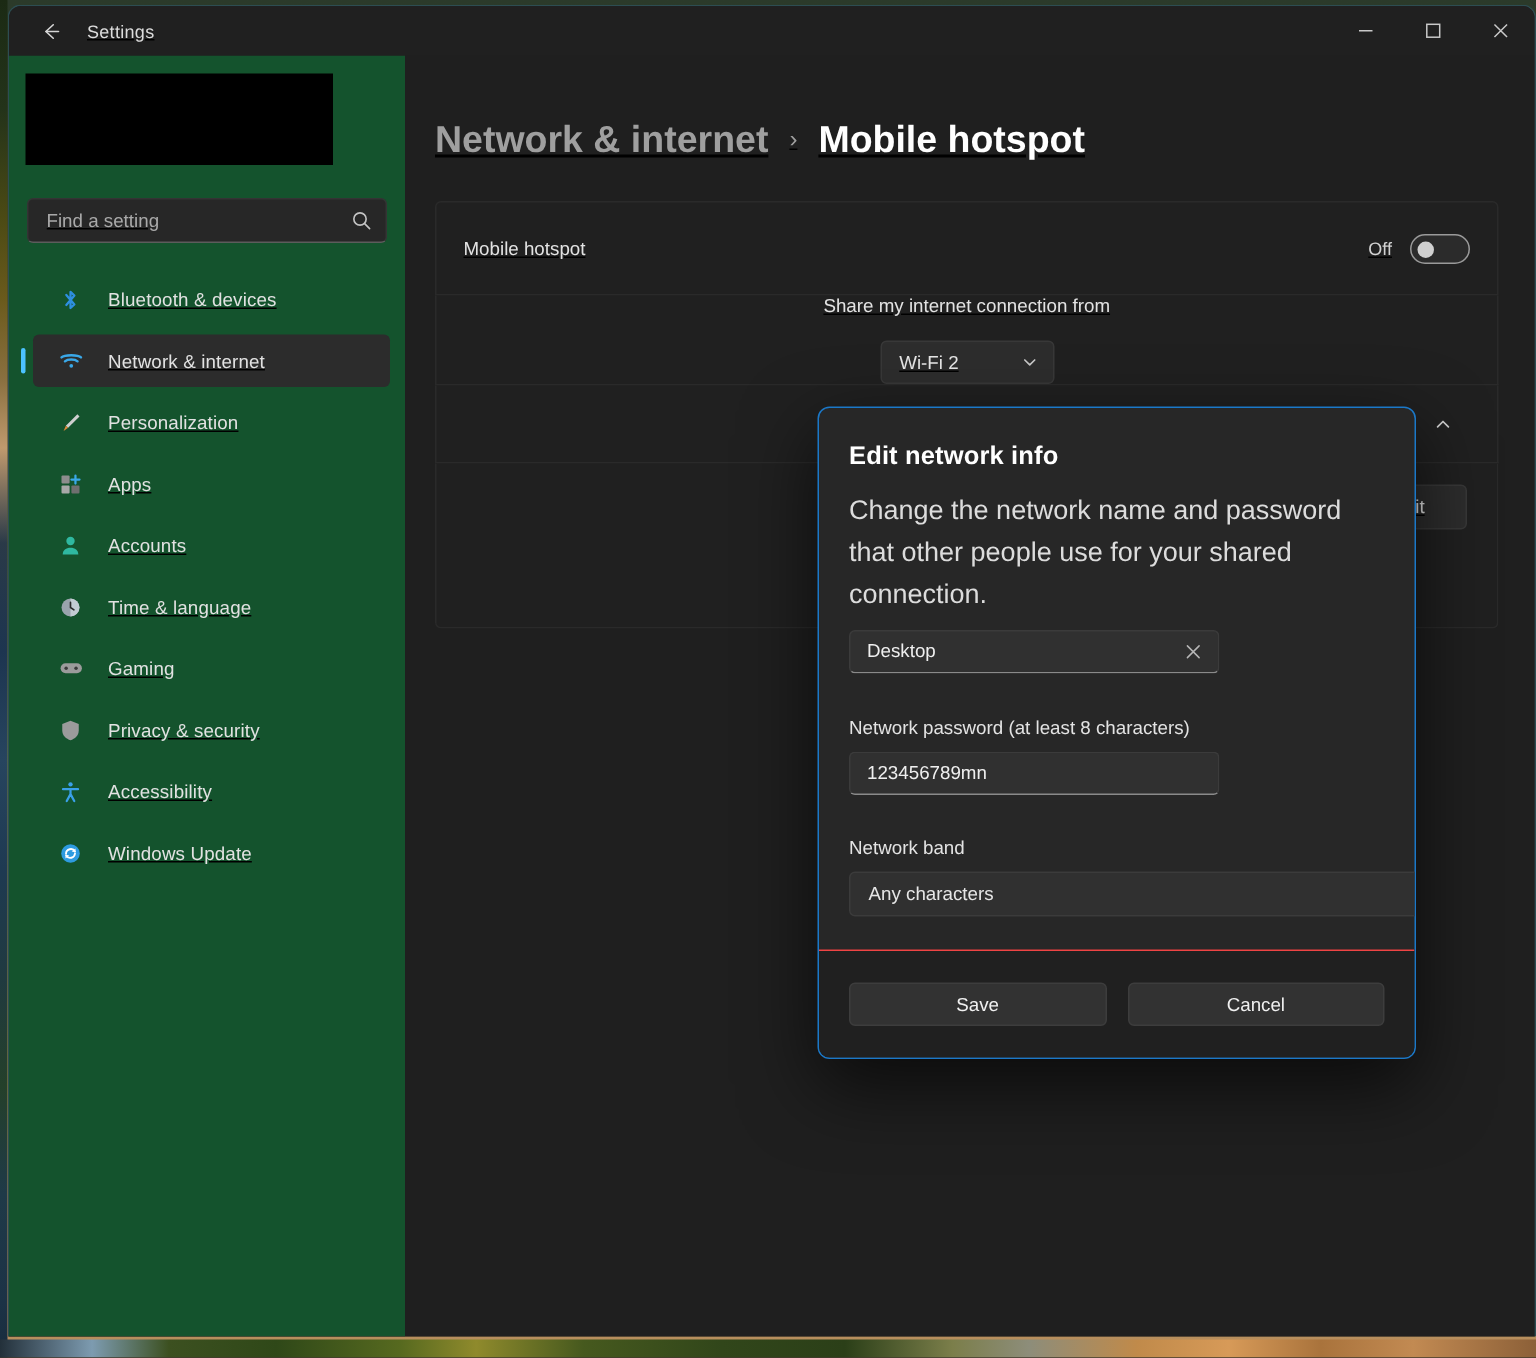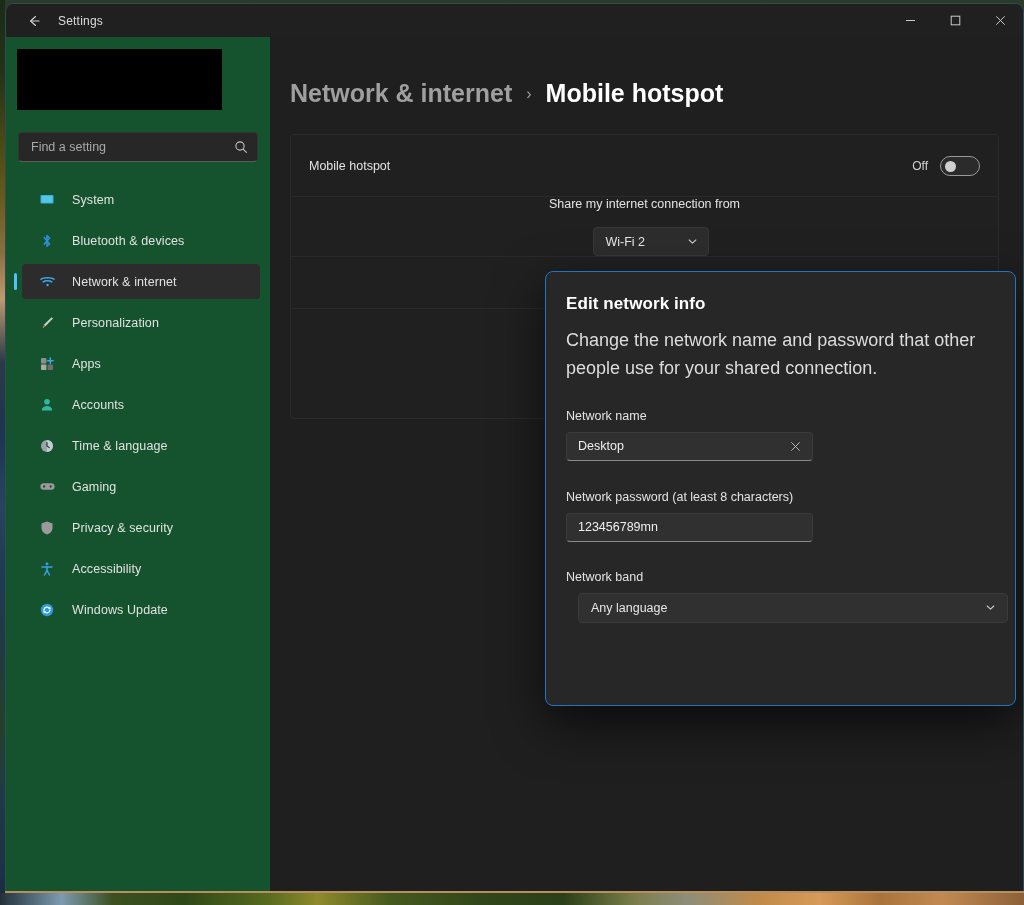--- a/index.html
+++ b/index.html
@@ -51,20 +51,21 @@
     top: 3px;
     width: 1019px;
     height: 888px;
     background: #1f1f1f;
     border-radius: 9px 9px 0 0;
     border: 1px solid #2d4d52;
     border-bottom: none;
     overflow: hidden;
     display: flex;
     flex-direction: column;
+    text-decoration: underline;
   }
 
   
   #titlebar {
     height: 33px;
     flex: 0 0 33px;
     background: #202020;
     display: flex;
     align-items: center;
     position: relative;
@@ -268,21 +269,20 @@
   
   .combo {
     background: #2d2d2d;
     border: 1px solid #383838;
     border-radius: 4px;
     display: flex;
     align-items: center;
     justify-content: space-between;
     color: #e6e6e6;
     font-size: 12.5px;
-    margin-left: 12px;
   }
   #share-combo { width: 116px; height: 29px; padding: 0 10px 0 12px; }
   .chev { color: #c8c8c8; display:flex; }
 
   
   #props-chevron {
     width: 28px; height: 28px;
     display: flex; align-items: center; justify-content: center;
     color: #cfcfcf;
     margin-right: 4px;
@@ -299,28 +299,28 @@
     display: flex; align-items: center; justify-content: center;
     font-family: "Liberation Sans", sans-serif;
     margin-right: 2px;
   }
 
   
   #dialog {
     position: absolute;
     left: 275px;
     top: 234px;
-    width: 471px;
+    width: 399px;
     height: 435px;
     background: #272727;
     border: 1px solid #1b78c8;
     border-radius: 8px;
     overflow: hidden;
     display: flex;
-    flex-direction: row;
+    flex-direction: column;
     box-shadow: 0 18px 50px rgba(0,0,0,0.65);
     z-index: 50;
   }
   #dialog-body {
     flex: 1 1 auto;
     padding: 22px 21px 0 20px;
   }
   #dialog-title {
     font-size: 17px;
     font-weight: 600;
@@ -454,29 +454,20 @@
         <span id="search-icon">
           <svg class="ic" width="14" height="14" viewBox="0 0 14 14" fill="none" stroke="#c3c3c3" stroke-width="1.1">
             <circle cx="6" cy="6" r="4.1"></circle>
             <path d="M9.1 9.1 L12.4 12.4" stroke-linecap="round"></path>
           </svg>
         </span>
       </div>
 
       <div id="nav">
 
-        <div class="nav-item">
-          <span class="nav-icon">
-            <svg class="ic" width="16" height="16" viewBox="0 0 16 16">
-              <rect x="1.5" y="3" width="13" height="8.6" rx="1" fill="#3ab0d8"></rect>
-              <rect x="2.6" y="4" width="10.8" height="6.6" rx="0.5" fill="#53c7e8"></rect>
-            </svg>
-          </span>
-          <span class="nav-label">System</span>
-        </div>
 
         <div class="nav-item">
           <span class="nav-icon">
             <svg class="ic" width="16" height="16" viewBox="0 0 16 16" fill="none" stroke="#2e8fe0" stroke-width="1.5" stroke-linejoin="round" stroke-linecap="round">
               <path d="M5.2 4.6 L10.6 11 L8 13.3 V2.6 L10.6 5 L5.2 11.3"></path>
             </svg>
           </span>
           <span class="nav-label">Bluetooth &amp; devices</span>
         </div>
 
@@ -626,38 +617,37 @@
         </div>
 
       </div>
 
       <div id="dialog">
 
         <div id="dialog-body">
           <div id="dialog-title">Edit network info</div>
           <div id="dialog-desc">Change the network name and password that other people use for your shared connection.</div>
 
-          <div class="field-label" id="field-name-label">Network name</div>
           <div class="textbox" id="net-name-box">
             <input type="text" value="Desktop" style="">
             <span id="clear-name-button">
               <svg class="ic" width="11" height="11" viewBox="0 0 11 11" stroke="#b6b6b6" stroke-width="1" stroke-linecap="round">
                 <path d="M1.6 1.6 L9.4 9.4 M9.4 1.6 L1.6 9.4"></path>
               </svg>
             </span>
           </div>
 
           <div class="field-label" id="field-pass-label">Network password (at least 8 characters)</div>
           <div class="textbox" id="net-pass-box">
             <input type="text" value="123456789mn" style="">
           </div>
 
           <div class="field-label" id="field-band-label">Network band</div>
           <div class="combo" id="band-combo">
-            <span>Any language</span>
+            <span>Any characters</span>
             <span class="chev">
               <svg class="ic" width="11" height="11" viewBox="0 0 11 11" fill="none" stroke="#c8c8c8" stroke-width="1.1" stroke-linecap="round" stroke-linejoin="round">
                 <path d="M2.2 4 L5.5 7.2 L8.8 4"></path>
               </svg>
             </span>
           </div>
         </div>
 
         <div id="dialog-footer">
           <button class="dlg-button">Save</button>

